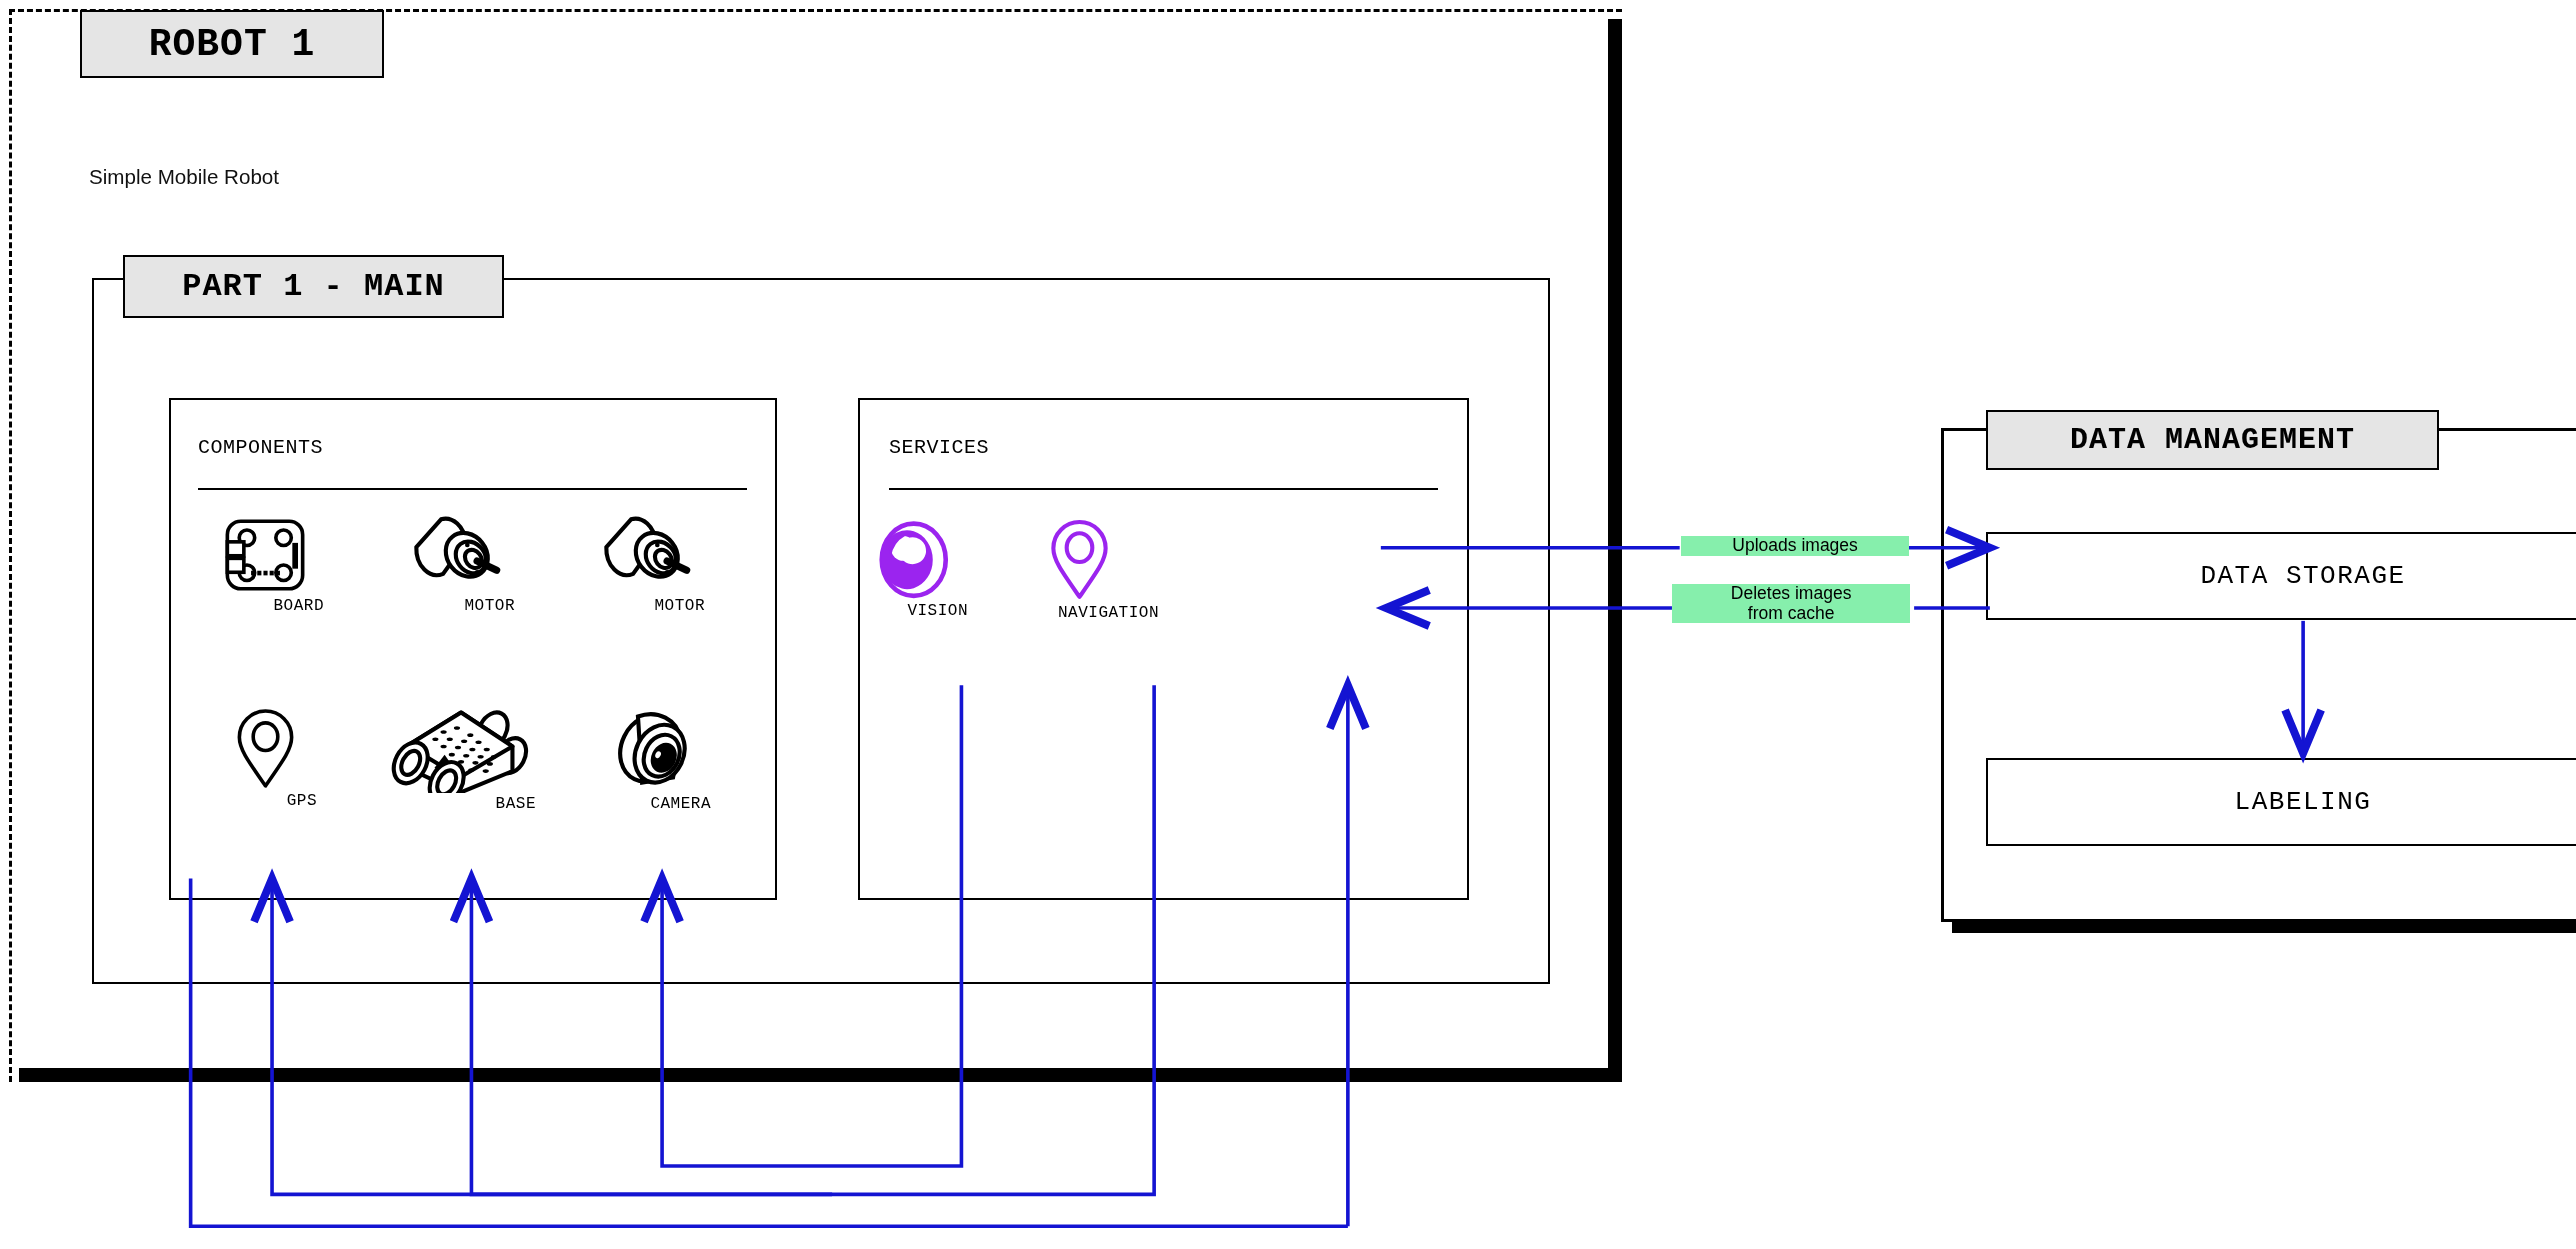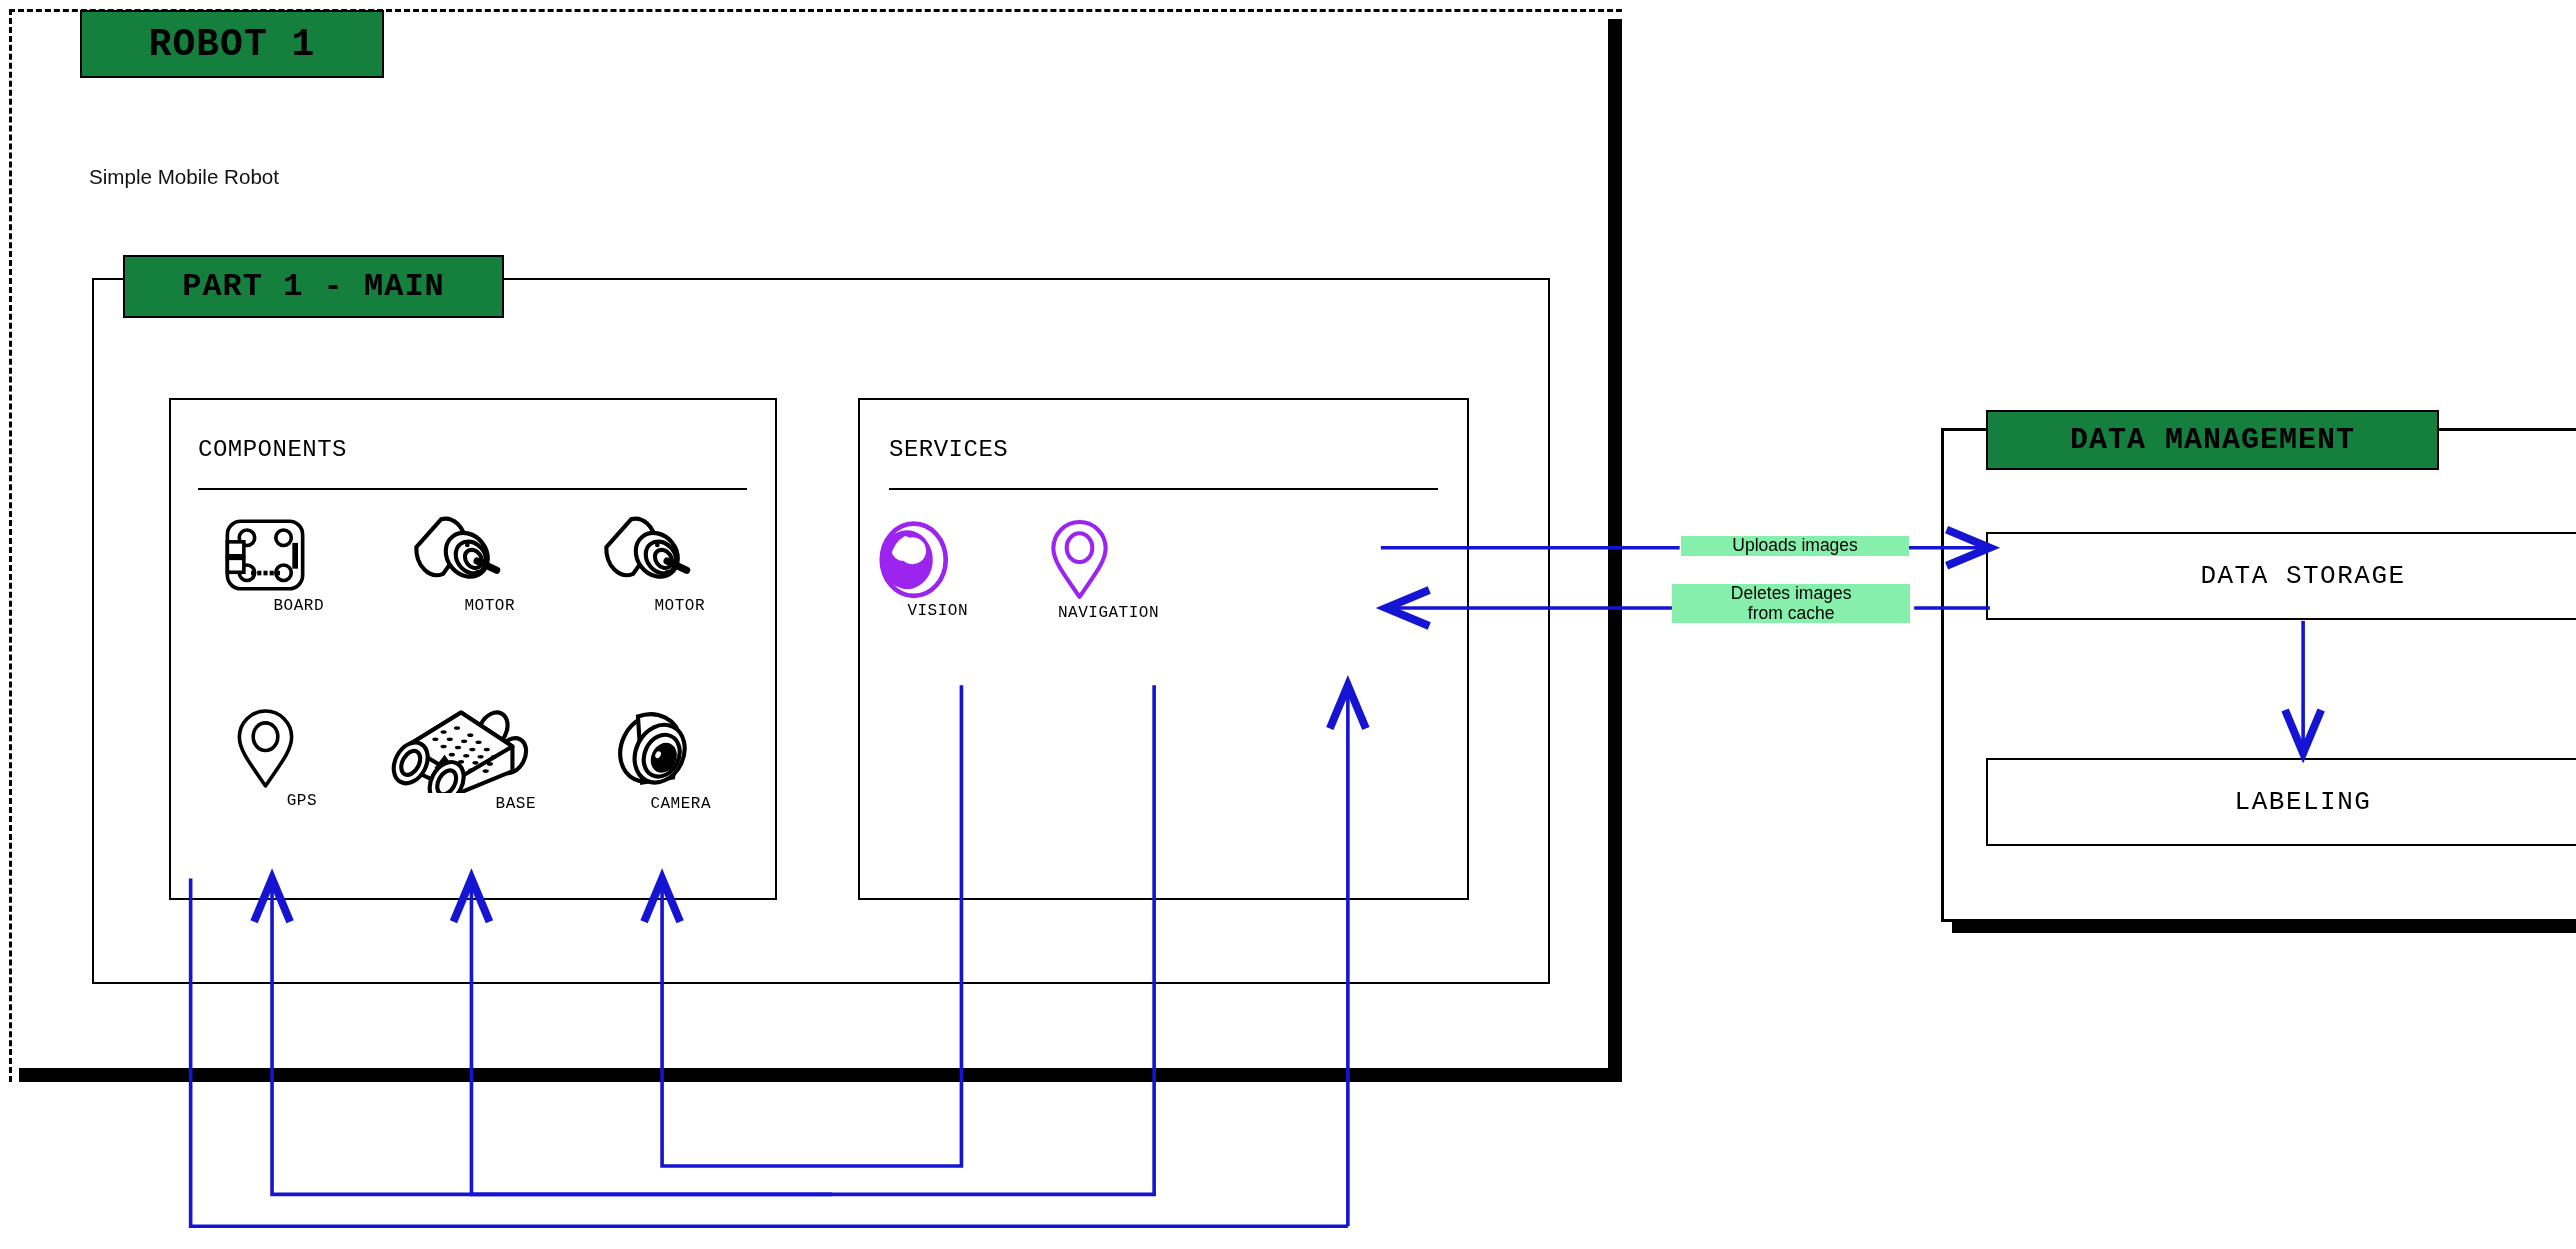--- a/index.html
+++ b/index.html
@@ -16,21 +16,21 @@
   .box{
     position:absolute;
     background:#ffffff;
     border:2.6px solid #000000;
     box-sizing:border-box;
   }
 
   
   .chip{
     position:absolute;
-    background:#15803d;
+    background:#e5e5e5;
     border:2.6px solid #000000;
     box-sizing:border-box;
     display:flex;align-items:center;justify-content:center;
     white-space:nowrap;
     z-index:6;
   }
   .chip span{
     font-family:"Liberation Mono", monospace;
     font-weight:700;
     letter-spacing:1px;
@@ -41,21 +41,21 @@
   .panel{
     position:absolute;
     background:#ffffff;
     border:2.1px solid #000000;
     box-sizing:border-box;
     z-index:4;
   }
   .panel-title{
     position:absolute;
     font-family:"Liberation Mono", monospace;
-    font-size:24px;
+    font-size:20px;
     letter-spacing:0.5px;
     color:#000;
     white-space:nowrap;
     text-align:right;
   }
   .panel-rule{
     position:absolute;
     height:2.1px;background:#000;
   }
 

